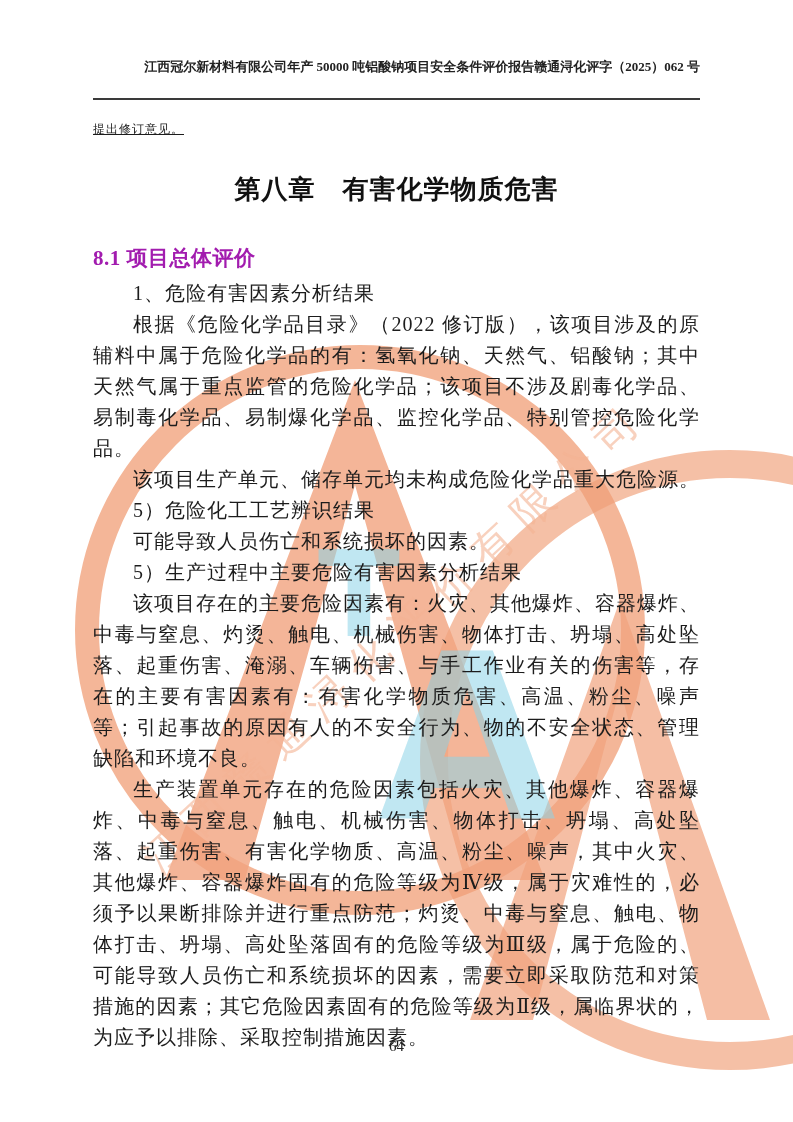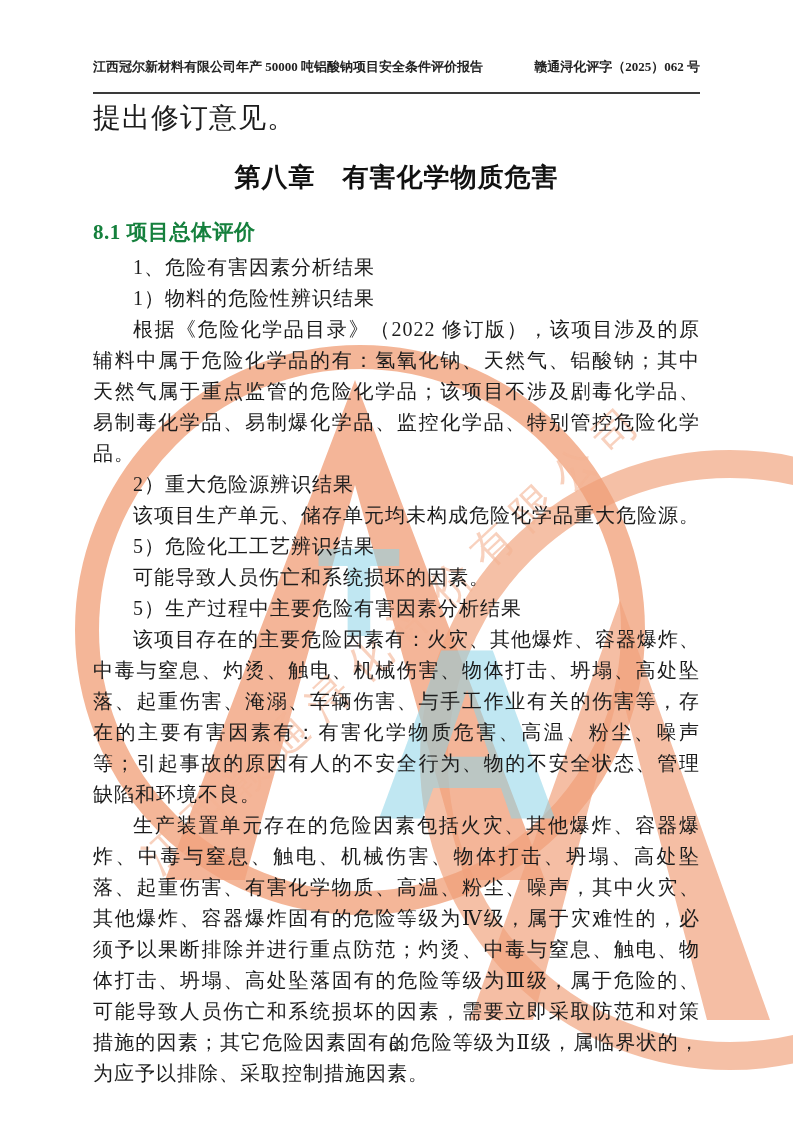--- a/index.html
+++ b/index.html
@@ -47,47 +47,47 @@
     font-size: 42px;
     letter-spacing: 14px;
     color: rgba(243, 178, 146, 0.6);
     white-space: nowrap;
     font-family: "Liberation Serif", serif;
   }
 
   
   .content { position: relative; z-index: 1; padding: 58px 93px 0 93px; }
   .header-row {
-    display: flex; justify-content: space-between; align-items: flex-end;
+    display: flex; justify-content: flex-end; align-items: flex-end;
     font-size: 13px; font-weight: bold; color: #222;
-    padding-bottom: 16px;
+    padding-bottom: 22px;
     border-bottom: 2px solid #3a3a3a;
   }
   .header-left { max-width: 460px; }
   .header-right { white-space: nowrap; }
 
-  .intro { margin-top: 8px; font-size: 28px; line-height: 31px; letter-spacing: 1px; }
+  .intro { margin-top: 14px; font-size: 12px; line-height: 31px; letter-spacing: 1px; text-decoration: underline; }
 
   .chapter-title {
     margin-top: 27px;
     text-align: center;
     font-family: "Liberation Sans", "DejaVu Sans", sans-serif;
     font-weight: bold;
     font-size: 26px;
     line-height: 34px;
     color: #111;
     letter-spacing: 1px;
   }
   .section-heading {
-    margin-top: 23px;
+    margin-top: 37px;
     font-weight: bold;
     font-size: 21px;
     line-height: 31px;
     letter-spacing: 0.5px;
-    color: #15803d;
+    color: #a21caf;
   }
   .paragraphs { margin-top: 4px; }
   .para {
     font-size: 20px;
     line-height: 31px;
     letter-spacing: 1px;
     text-align: justify;
     text-indent: 2em;
     color: #1c1c1c;
   }
@@ -123,23 +123,21 @@
     </div>
 
     <div class="intro">提出修订意见。</div>
 
     <div class="chapter-title">第八章　有害化学物质危害</div>
 
     <div class="section-heading">8.1 项目总体评价</div>
 
     <div class="paragraphs">
         <div class="para">1、危险有害因素分析结果</div>
-        <div class="para">1）物料的危险性辨识结果</div>
         <div class="para">根据《危险化学品目录》（2022 修订版），该项目涉及的原辅料中属于危险化学品的有：氢氧化钠、天然气、铝酸钠；其中天然气属于重点监管的危险化学品；该项目不涉及剧毒化学品、易制毒化学品、易制爆化学品、监控化学品、特别管控危险化学品。</div>
-        <div class="para">2）重大危险源辨识结果</div>
         <div class="para">该项目生产单元、储存单元均未构成危险化学品重大危险源。</div>
         <div class="para">5）危险化工工艺辨识结果</div>
         <div class="para">可能导致人员伤亡和系统损坏的因素。</div>
         <div class="para">5）生产过程中主要危险有害因素分析结果</div>
         <div class="para">该项目存在的主要危险因素有：火灾、其他爆炸、容器爆炸、中毒与窒息、灼烫、触电、机械伤害、物体打击、坍塌、高处坠落、起重伤害、淹溺、车辆伤害、与手工作业有关的伤害等，存在的主要有害因素有：有害化学物质危害、高温、粉尘、噪声等；引起事故的原因有人的不安全行为、物的不安全状态、管理缺陷和环境不良。</div>
         <div class="para">生产装置单元存在的危险因素包括火灾、其他爆炸、容器爆炸、中毒与窒息、触电、机械伤害、物体打击、坍塌、高处坠落、起重伤害、有害化学物质、高温、粉尘、噪声，其中火灾、其他爆炸、容器爆炸固有的危险等级为Ⅳ级，属于灾难性的，必须予以果断排除并进行重点防范；灼烫、中毒与窒息、触电、物体打击、坍塌、高处坠落固有的危险等级为Ⅲ级，属于危险的、可能导致人员伤亡和系统损坏的因素，需要立即采取防范和对策措施的因素；其它危险因素固有的危险等级为Ⅱ级，属临界状的，为应予以排除、采取控制措施因素。</div>
       </div>
 
   </div>
 

